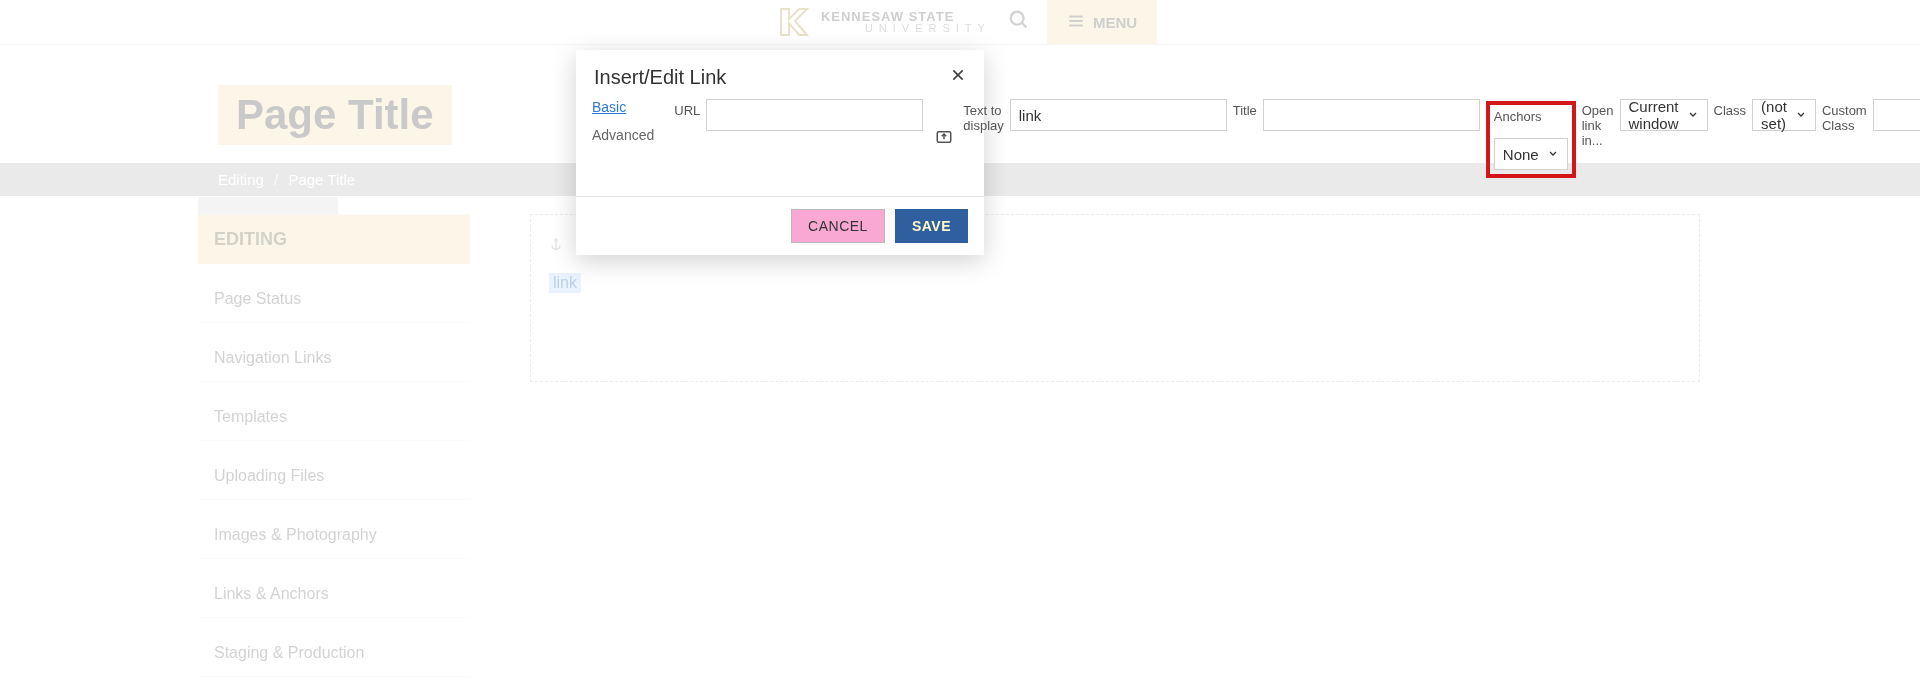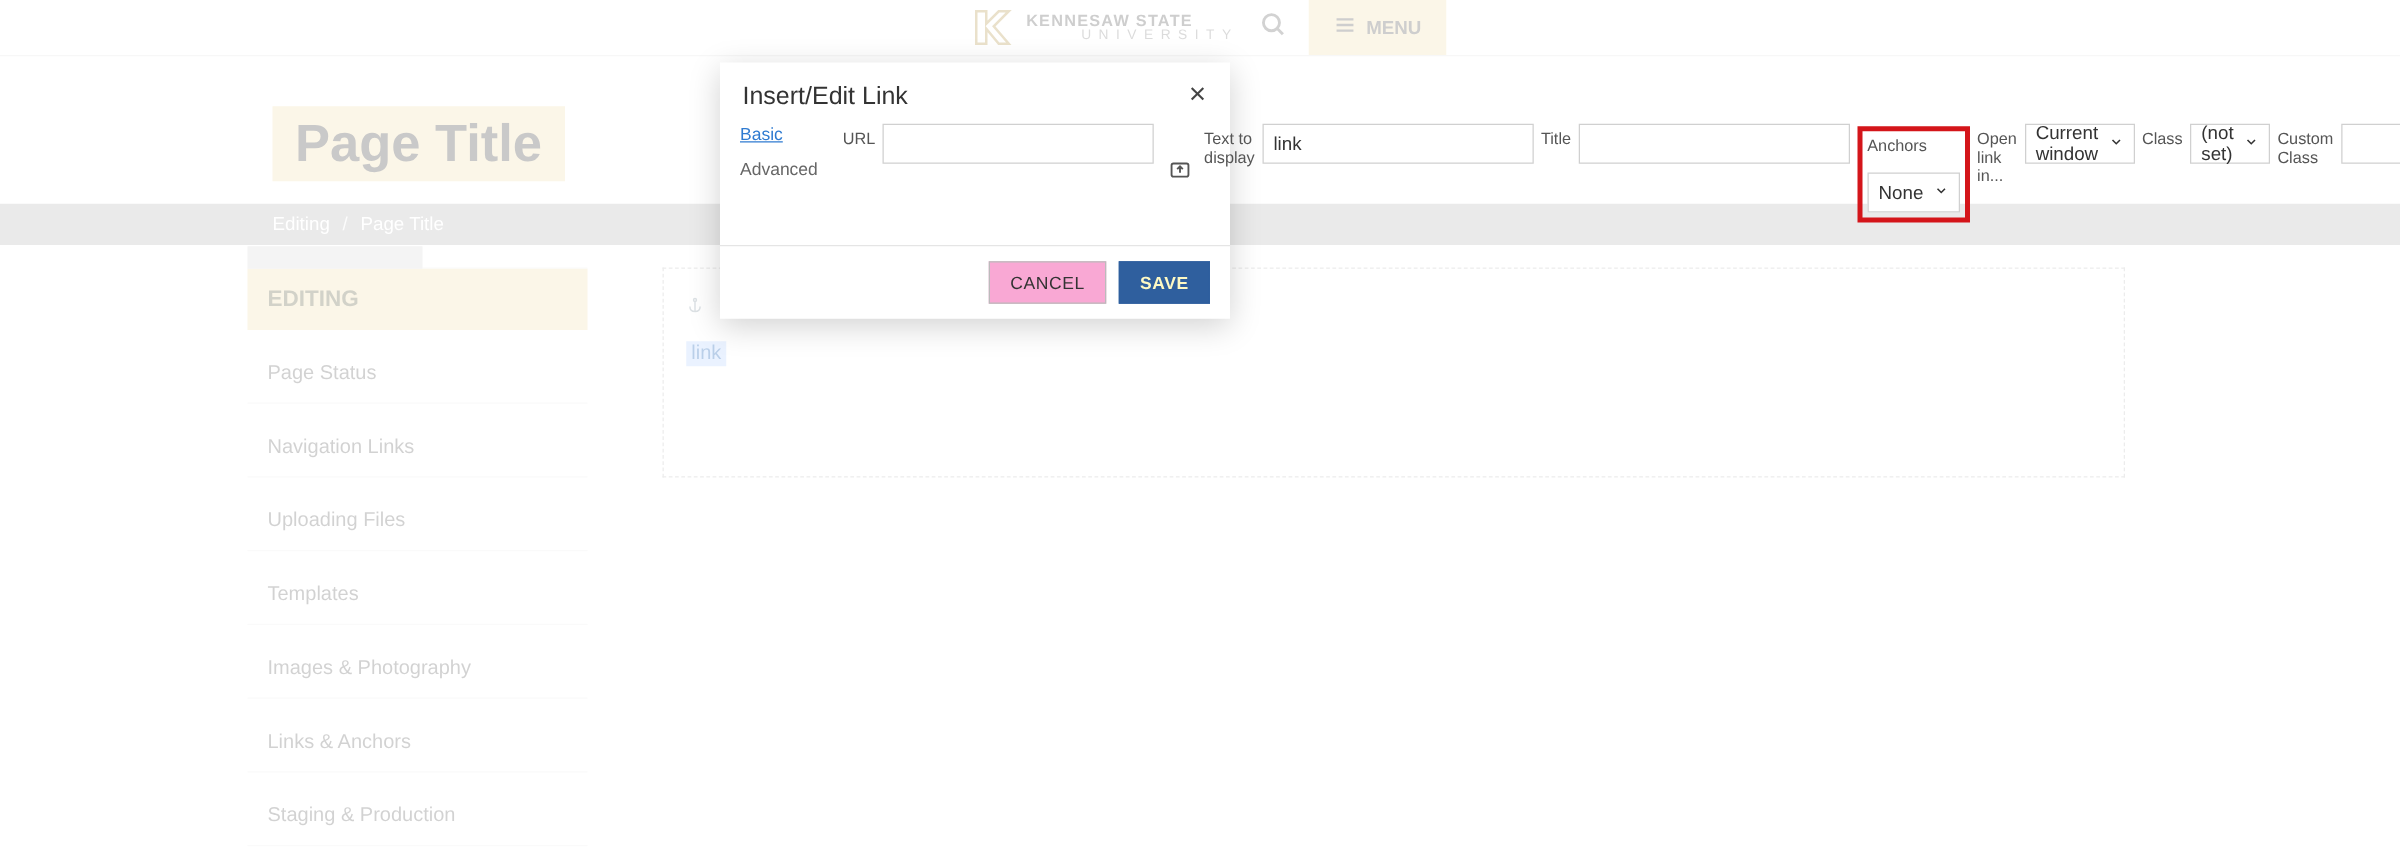--- a/index.html
+++ b/index.html
@@ -335,22 +335,22 @@
   </div>
 
   <div class="content-wrap">
     <div class="sidebar">
       <div class="sidebar-header">
         <div class="tab-notch"></div>
         <span>EDITING</span>
       </div>
       <div class="sidebar-item"><span>Page Status</span></div>
       <div class="sidebar-item"><span>Navigation Links</span></div>
+      <div class="sidebar-item"><span>Templates</span></div>
       <div class="sidebar-item"><span>Uploading Files</span></div>
-      <div class="sidebar-item"><span>Templates</span></div>
       <div class="sidebar-item"><span>Images &amp; Photography</span></div>
       <div class="sidebar-item"><span>Links &amp; Anchors</span></div>
       <div class="sidebar-item"><span>Staging &amp; Production</span></div>
     </div>
 
     <div class="editor-area">
       <div class="editor-box">
         <span class="anchor-glyph">
           <svg width="14" height="14" viewBox="0 0 24 24" fill="none" stroke="currentColor" stroke-width="2">
               <circle cx="12" cy="5" r="2"></circle>

